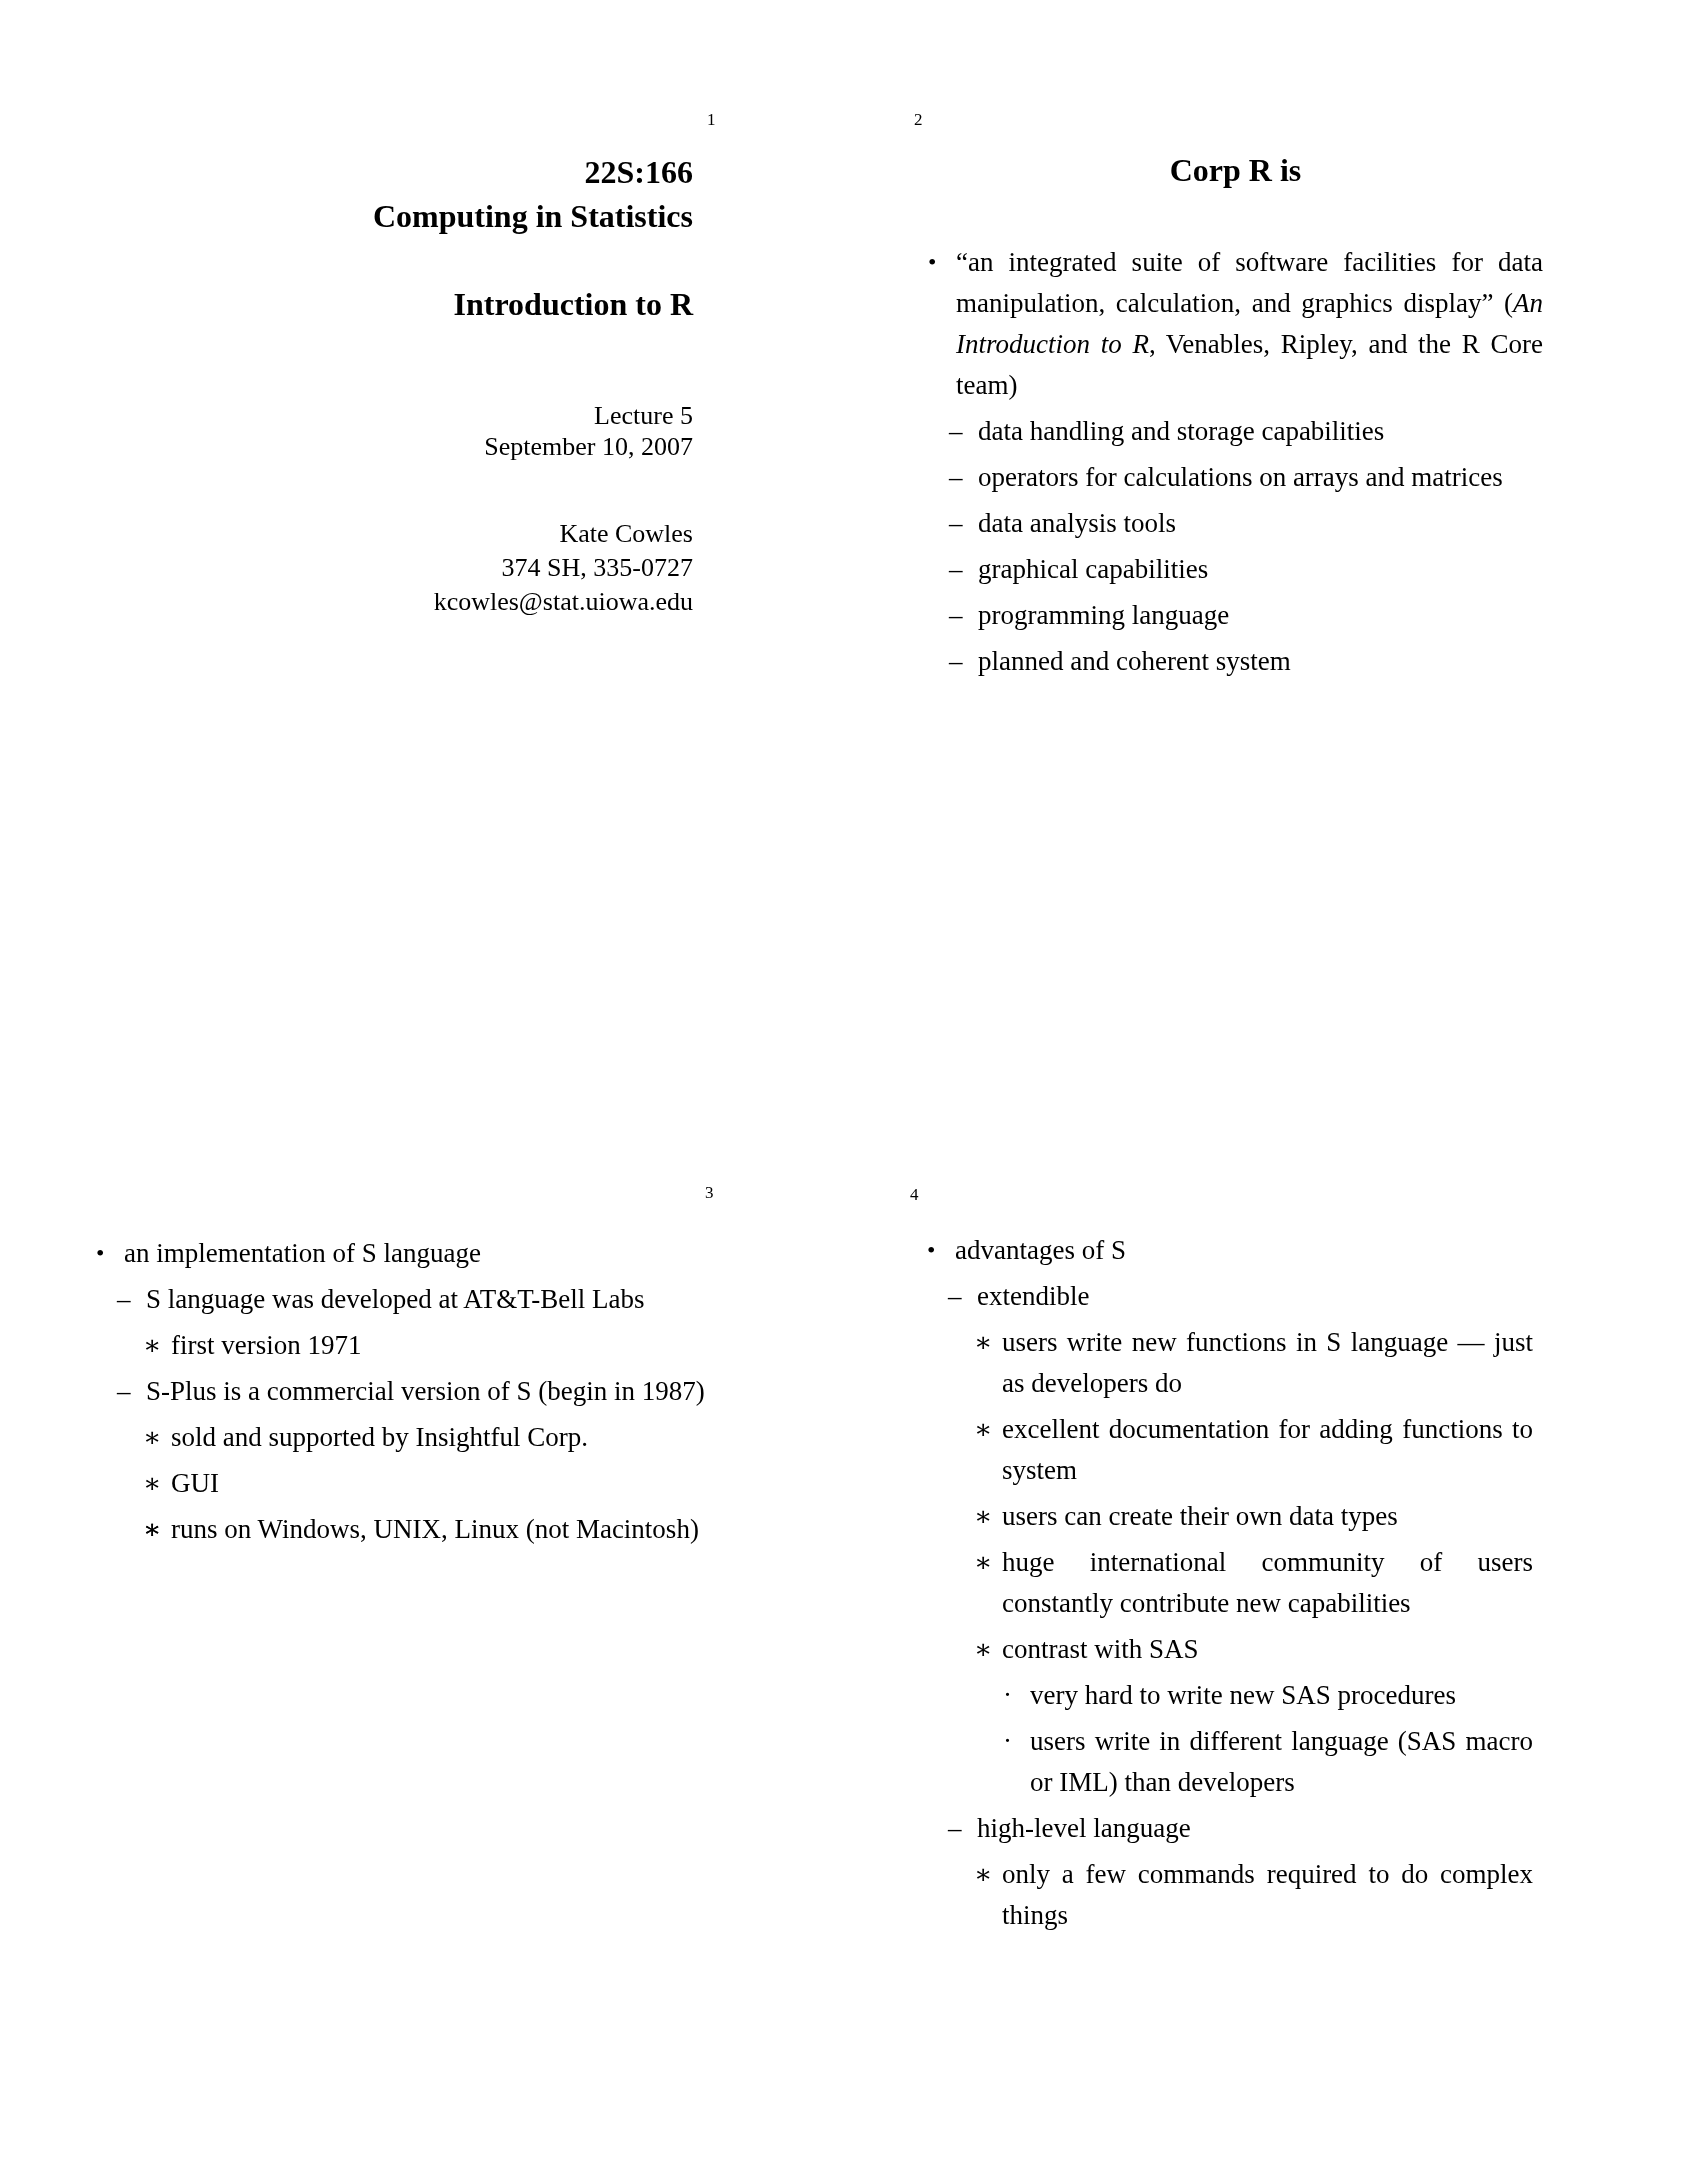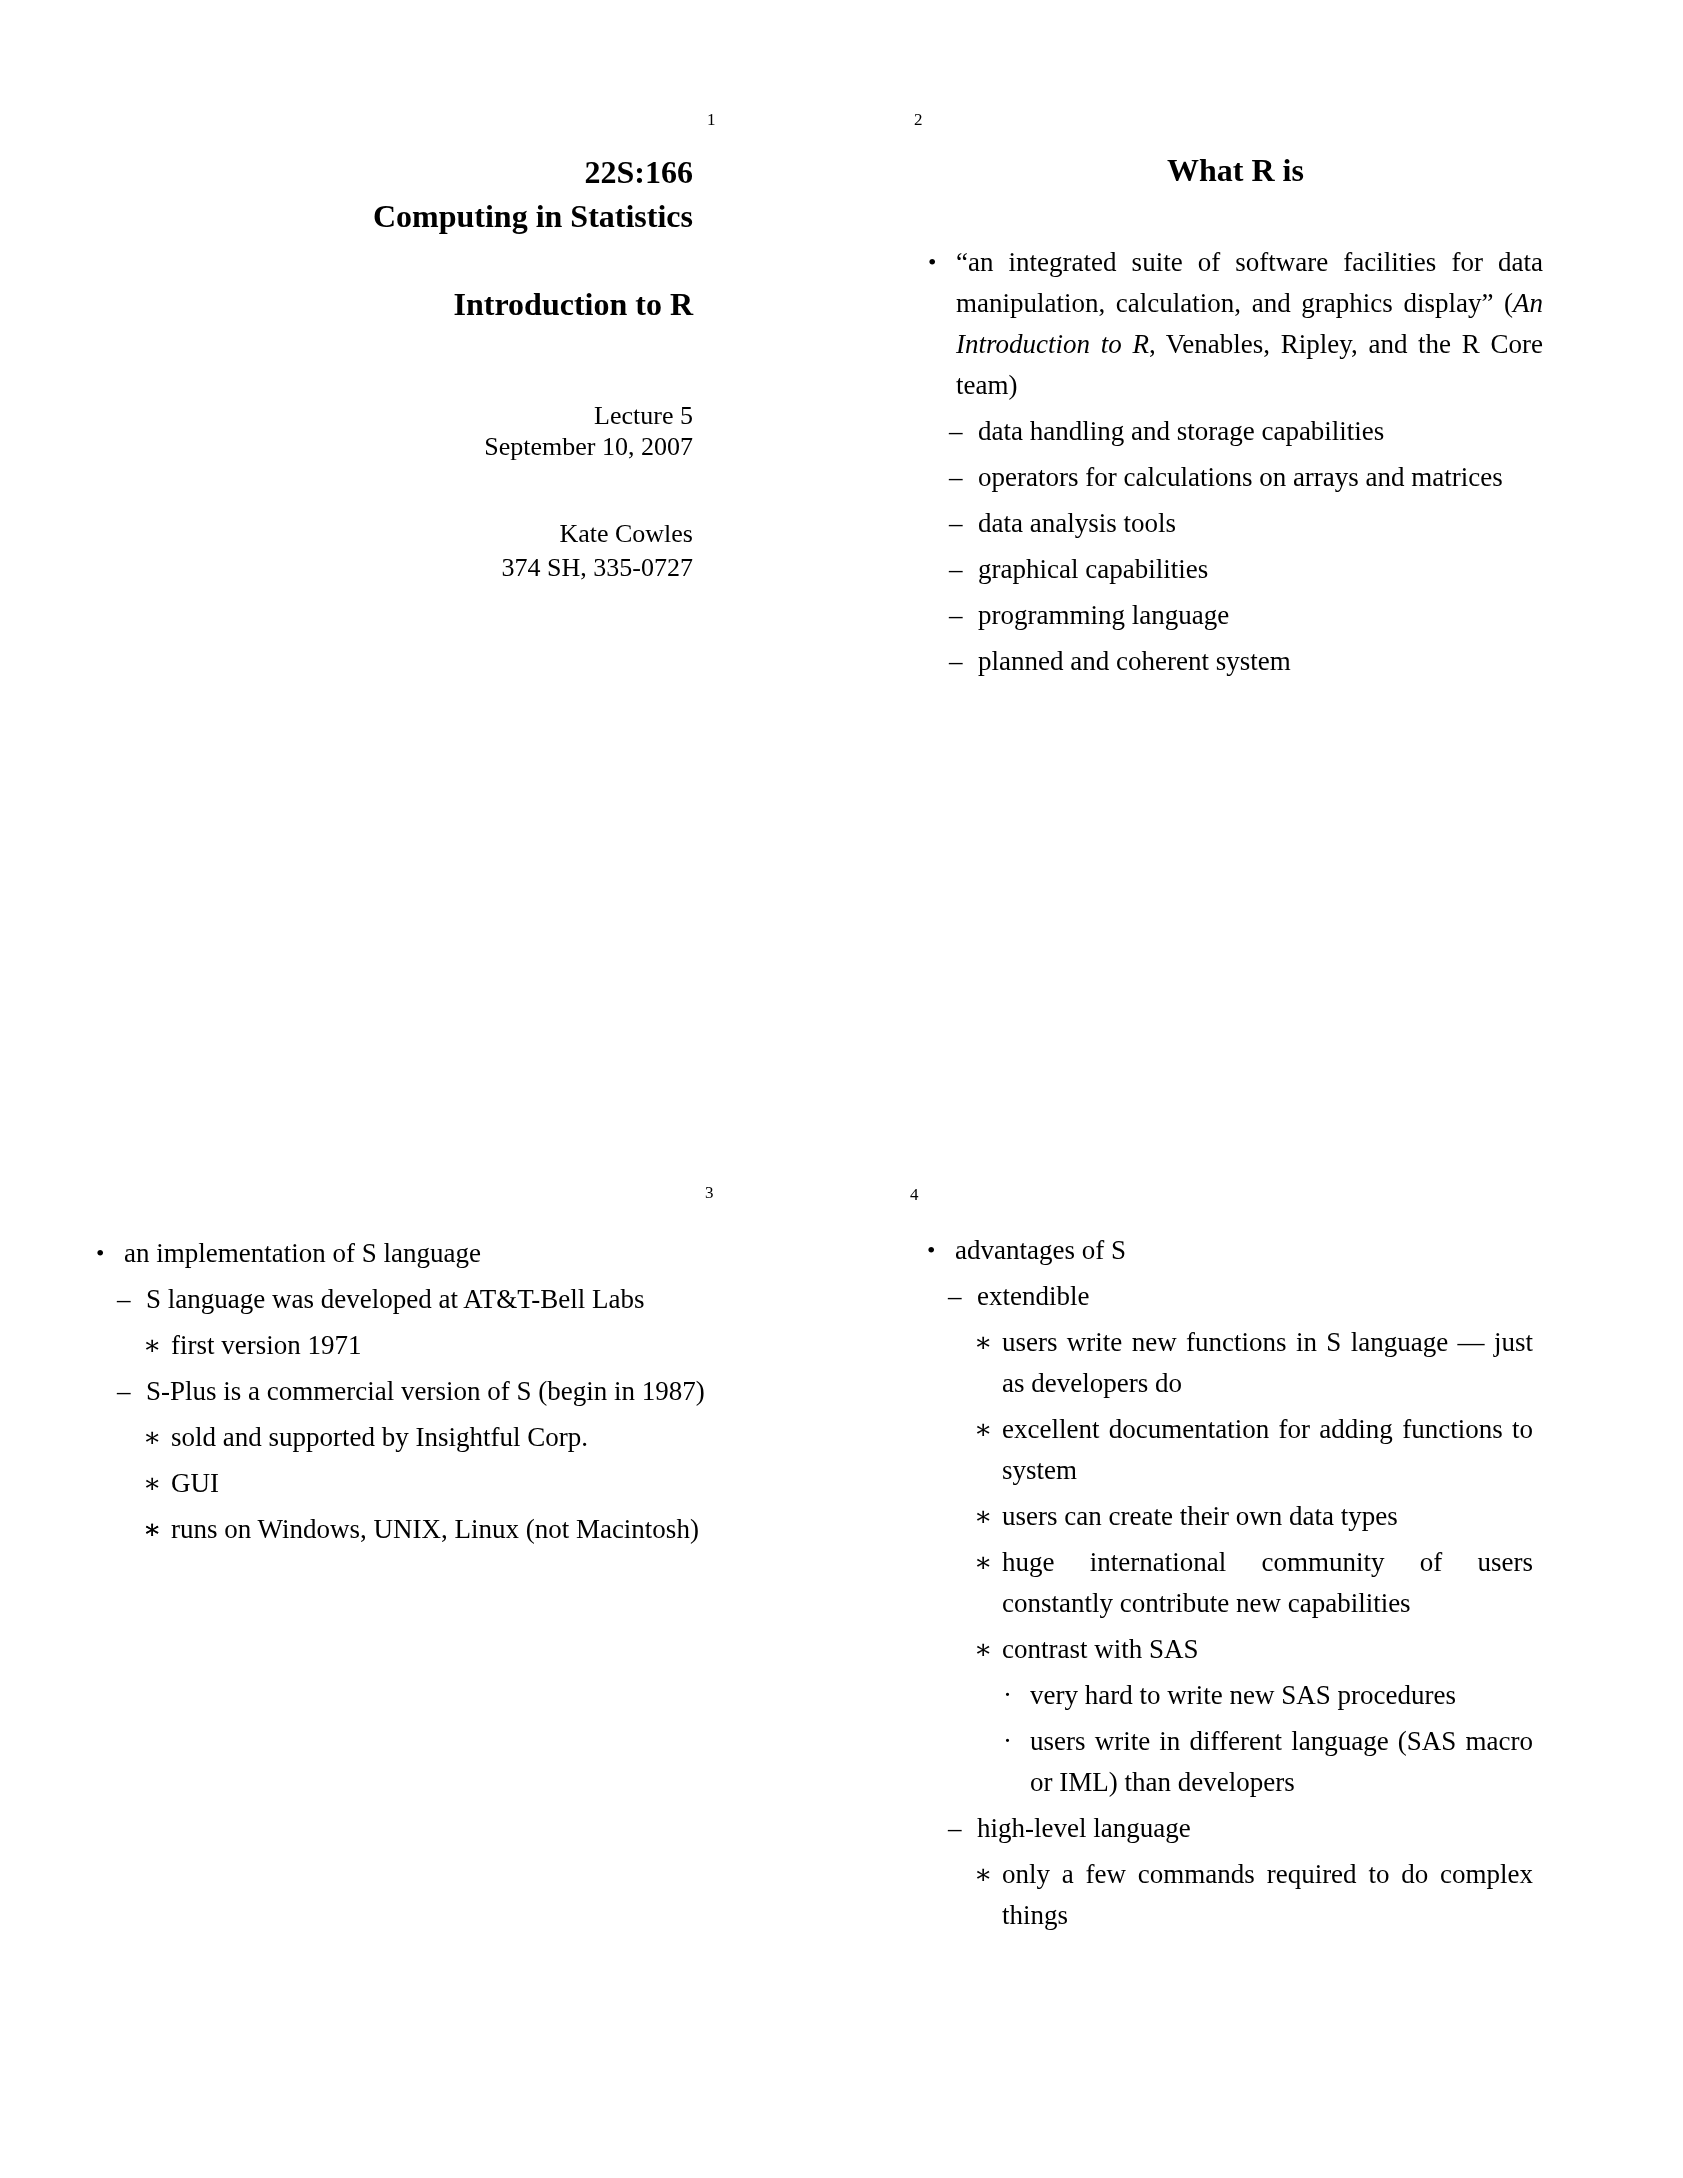--- a/index.html
+++ b/index.html
@@ -115,25 +115,26 @@
       <div>Computing in Statistics</div>
     </div>
     <div class="s1-subtitle">Introduction to R</div>
     <div class="s1-lecture-block">
       <div>Lecture 5</div>
       <div>September 10, 2007</div>
     </div>
     <div class="s1-author-block">
       <div>Kate Cowles</div>
       <div>374 SH, 335-0727</div>
+      <div>kcowles@stat.uiowa.edu</div>
     </div>
   </section>
 
   <section class="slide slide-2">
-    <div class="slide-title">What R is</div>
+    <div class="slide-title">Corp R is</div>
     <div class="list">
         <div class="item level-0"><span class="marker">•</span><span class="item-text"><span>“an integrated suite of software facilities for data manipulation, calculation, and graphics display” (</span><em>An Introduction to R</em><span>, Venables, Ripley, and the R Core team)</span></span></div>
         <div class="item level-1"><span class="marker">–</span><span class="item-text">data handling and storage capabilities</span></div>
         <div class="item level-1"><span class="marker">–</span><span class="item-text">operators for calculations on arrays and matrices</span></div>
         <div class="item level-1"><span class="marker">–</span><span class="item-text">data analysis tools</span></div>
         <div class="item level-1"><span class="marker">–</span><span class="item-text">graphical capabilities</span></div>
         <div class="item level-1"><span class="marker">–</span><span class="item-text">programming language</span></div>
         <div class="item level-1"><span class="marker">–</span><span class="item-text">planned and coherent system</span></div>
       </div>
   </section>

